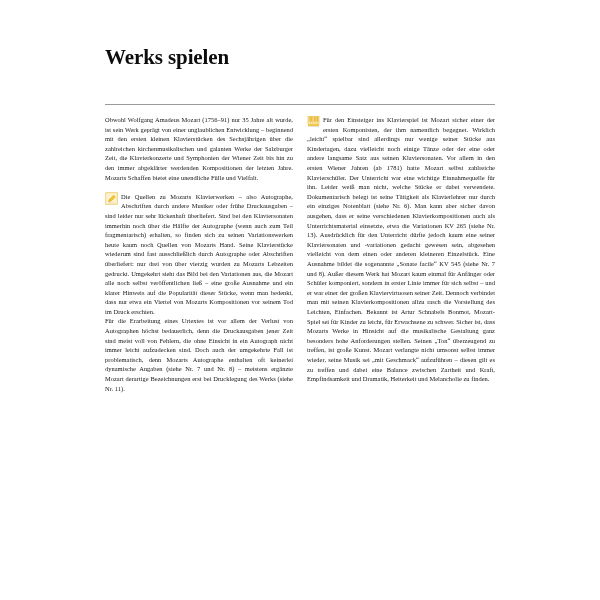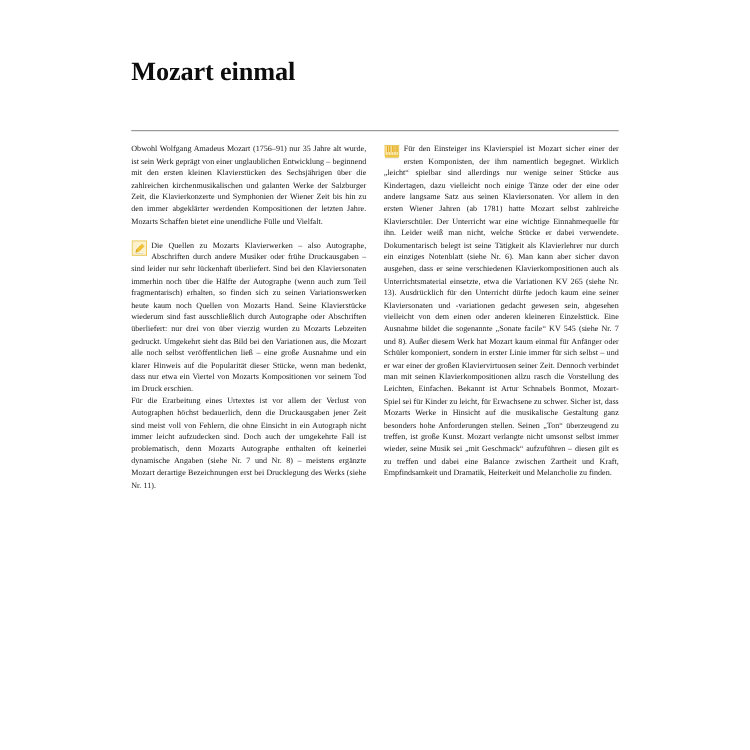--- a/index.html
+++ b/index.html
@@ -93,21 +93,21 @@
     width: 13px;
     height: 13px;
   }
 </style>
 </head>
 <body>
 
 <div class="page">
   <div class="content">
 
-    <h1 class="doc-title">Mozart einmal</h1>
+    <h1 class="doc-title">Werks spielen</h1>
 
     <hr class="title-rule">
 
     <div class="columns">
 
       <div class="col">
 
         <p>Obwohl Wolfgang Amadeus Mozart (1756–91) nur 35 Jahre alt wurde, ist sein Werk geprägt von einer unglaublichen Entwicklung – beginnend mit den ersten kleinen Klavierstücken des Sechsjährigen über die zahlreichen kirchenmusikalischen und galanten Werke der Salzburger Zeit, die Klavierkonzerte und Symphonien der Wiener Zeit bis hin zu den immer abgeklärter werdenden Kompositionen der letzten Jahre. Mozarts Schaffen bietet eine unendliche Fülle und Vielfalt.</p>
 
         <div class="para-gap"></div>

